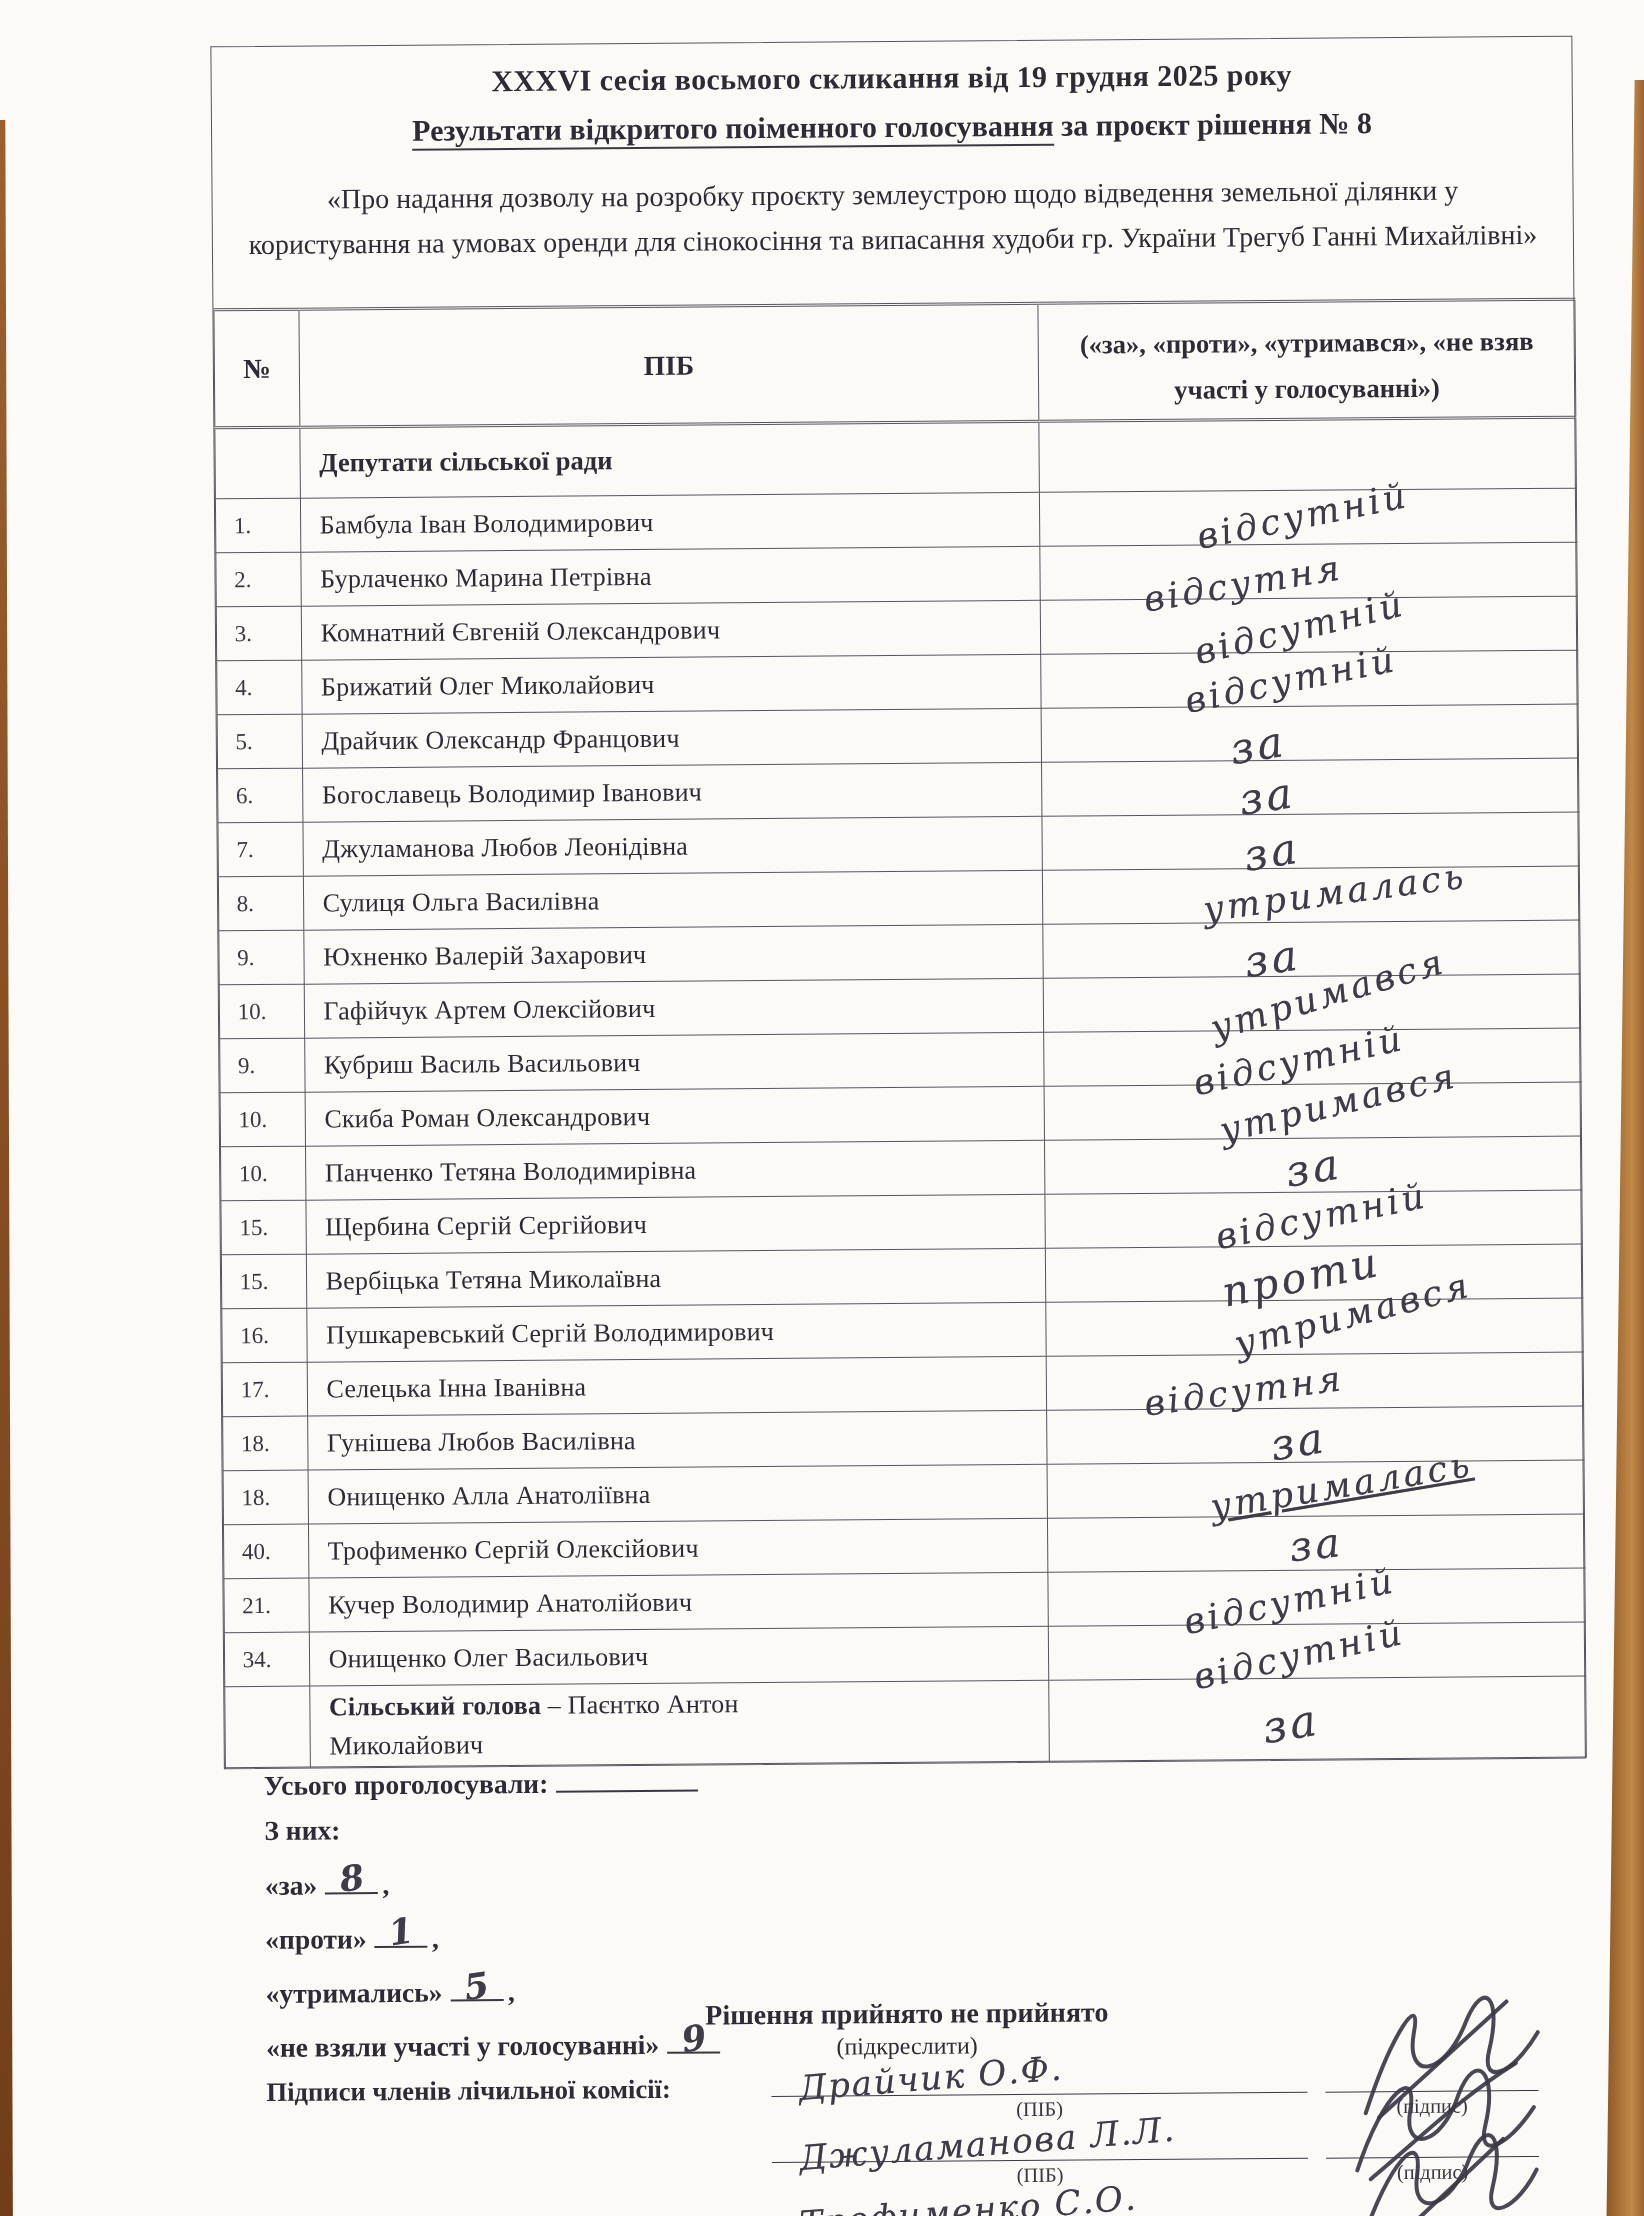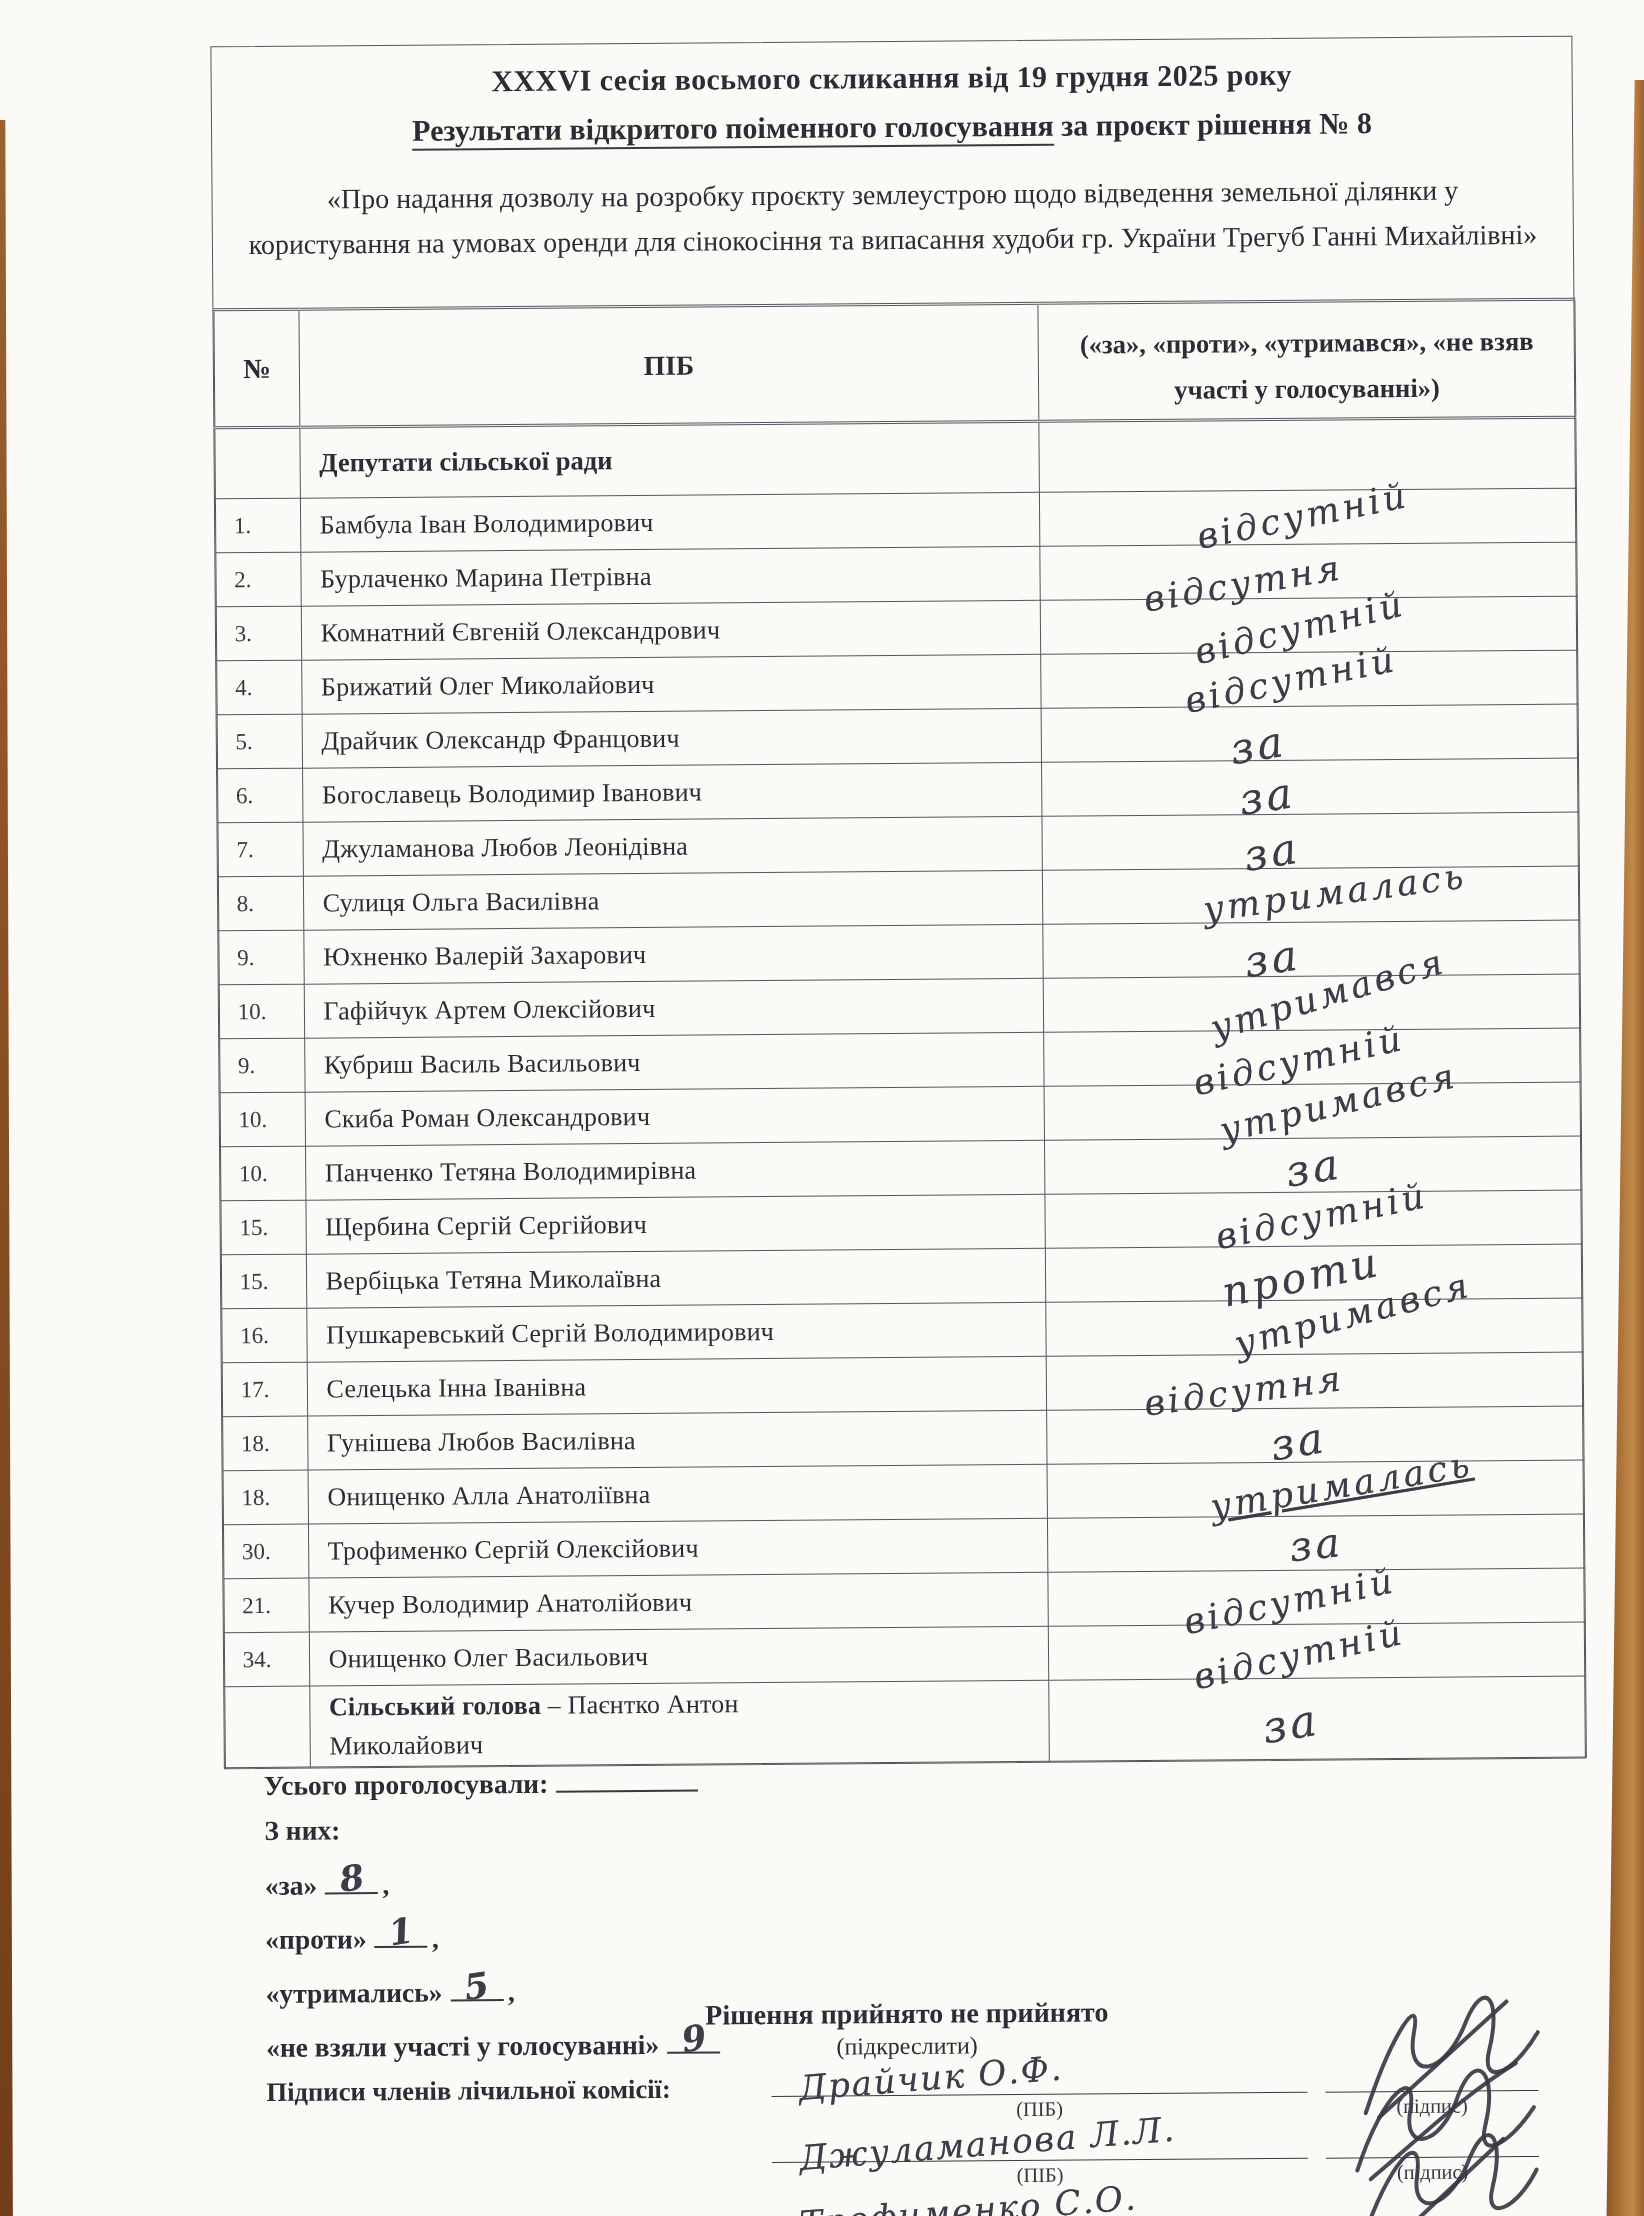--- a/index.html
+++ b/index.html
@@ -225,21 +225,21 @@
             <td class="num-cell">18.</td>
             <td class="name-cell">Гунішева Любов Василівна</td>
             <td class="vote-cell"><span class="hw v18">за</span></td>
           </tr>
       <tr class="r-dep">
             <td class="num-cell">18.</td>
             <td class="name-cell">Онищенко Алла Анатоліївна</td>
             <td class="vote-cell"><span class="hw v19">утрималась</span></td>
           </tr>
       <tr class="r-dep">
-            <td class="num-cell">30.</td>
+            <td class="num-cell">40.</td>
             <td class="name-cell">Трофименко Сергій Олексійович</td>
             <td class="vote-cell"><span class="hw v20">за</span></td>
           </tr>
       <tr class="r-dep">
             <td class="num-cell">21.</td>
             <td class="name-cell">Кучер Володимир Анатолійович</td>
             <td class="vote-cell"><span class="hw v21">відсутній</span></td>
           </tr>
       <tr class="r-dep">
             <td class="num-cell">34.</td>

